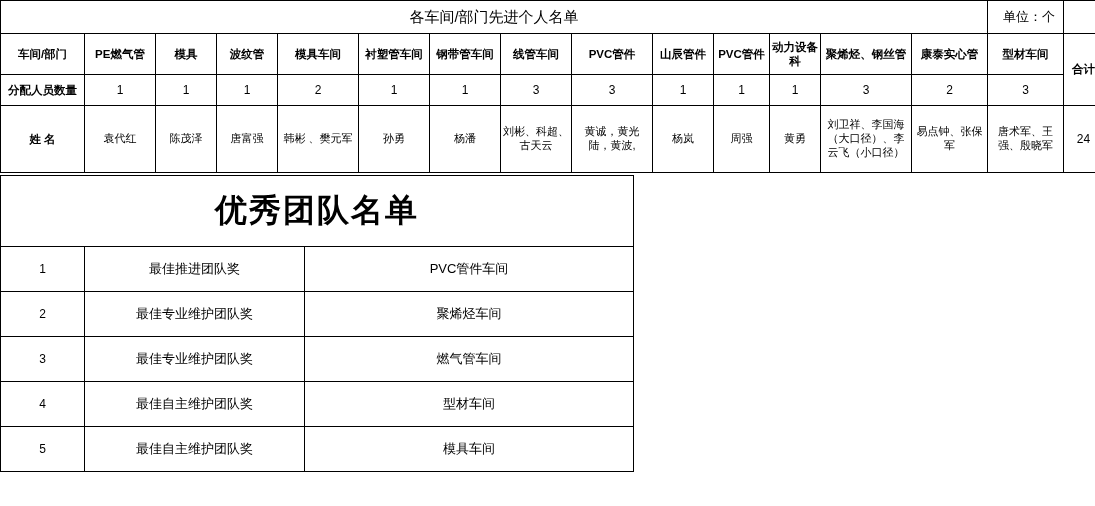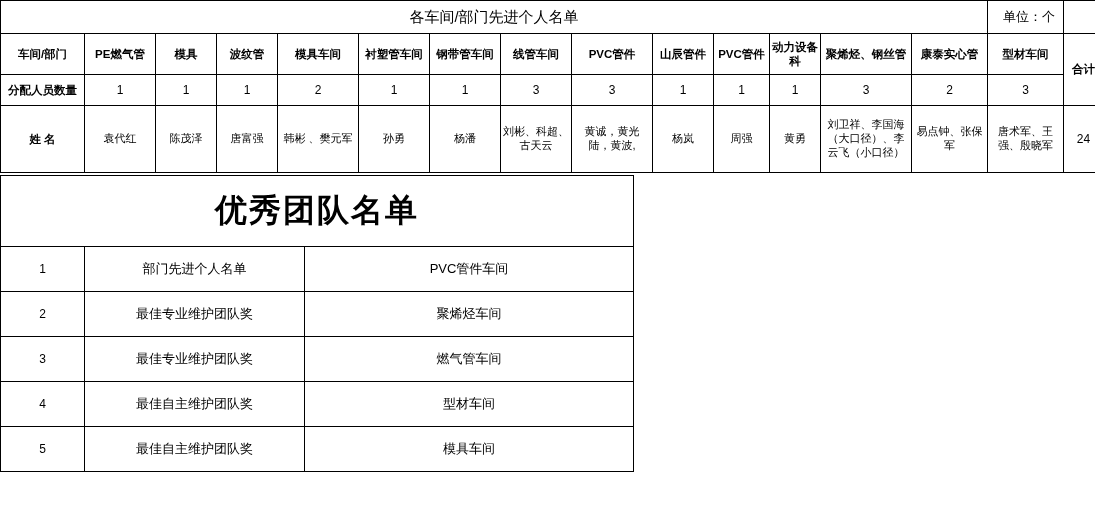--- a/index.html
+++ b/index.html
@@ -194,21 +194,21 @@
       <col style="width:84px">
       <col style="width:220px">
       <col style="width:329px">
     </colgroup>
     <tbody>
       <tr>
         <td class="bigtitle" colspan="3">优秀团队名单</td>
       </tr>
       <tr>
         <td class="cell idx">1</td>
-        <td class="cell">部门先进个人名单</td>
+        <td class="cell">最佳推进团队奖</td>
         <td class="cell">PVC管件车间</td>
       </tr>
       <tr>
         <td class="cell idx">2</td>
         <td class="cell">最佳专业维护团队奖</td>
         <td class="cell">聚烯烃车间</td>
       </tr>
       <tr>
         <td class="cell idx">3</td>
         <td class="cell">最佳专业维护团队奖</td>

